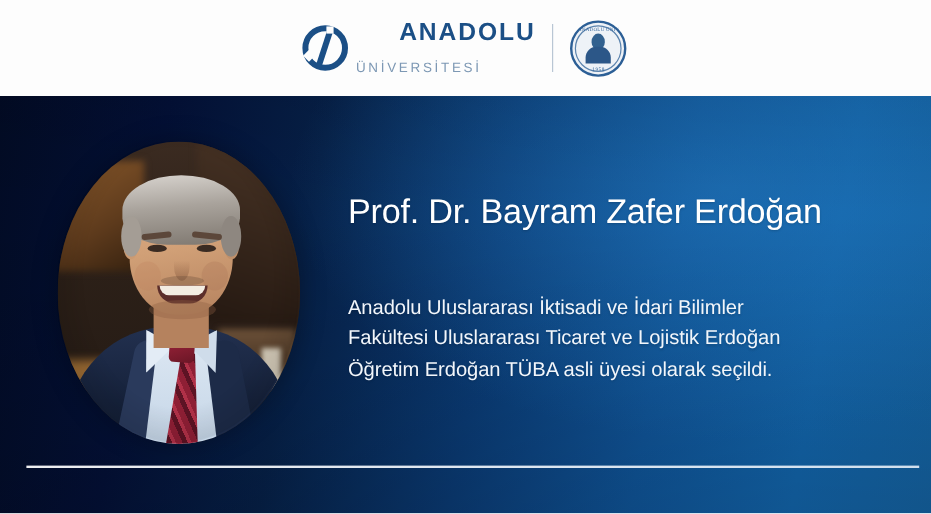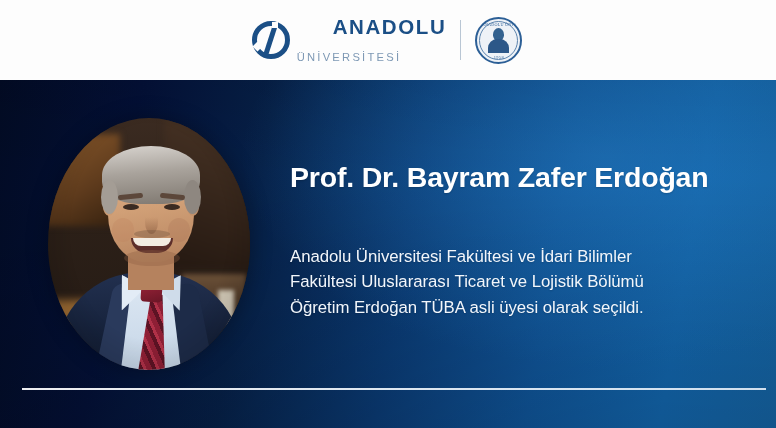--- a/index.html
+++ b/index.html
@@ -520,21 +520,21 @@
   }
 
   
   .text-block {
     position: absolute;
     left: 290px; top: 82px;
     width: 456px;
   }
   .title {
     font-size: 28.5px;
-    font-weight: 700;
+    font-weight: 400;
     color: #ffffff;
     letter-spacing: -0.2px;
     line-height: 1.12;
     white-space: nowrap;
     text-shadow: 0 1px 2px rgba(0,0,0,0.18);
   }
   .subtitle {
     margin-top: 50px;
     font-size: 16.8px;
     font-weight: 400;
@@ -632,22 +632,22 @@
           <div class="teeth"></div>
         </div>
         <div class="chin-shadow"></div>
         <div class="photo-soften"></div>
       </div>
     </div>
 
     <div class="text-block">
       <div class="title">Prof. Dr. Bayram Zafer Erdoğan</div>
       <div class="subtitle">
-        <span class="ln">Anadolu Üniversitesi Fakültesi ve İdari Bilimler</span>
-        <span class="ln">Fakültesi Uluslararası Ticaret ve Lojistik Bölümü</span>
+        <span class="ln">Anadolu Uluslararası İktisadi ve İdari Bilimler</span>
+        <span class="ln">Fakültesi Uluslararası Ticaret ve Lojistik Erdoğan</span>
         <span class="ln">Öğretim Erdoğan TÜBA asli üyesi olarak seçildi.</span>
       </div>
     </div>
 
     <div class="bottom-rule"></div>
   </div>
 
 </div>
 
 </body></html>

